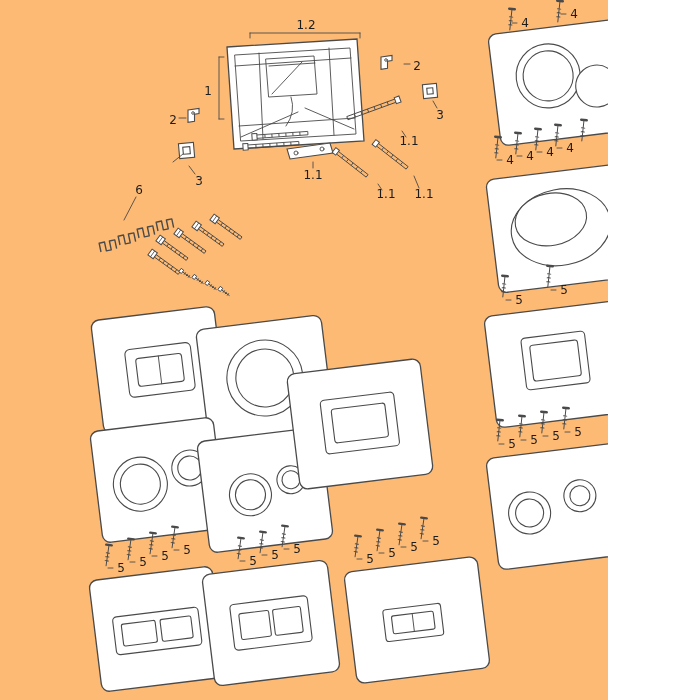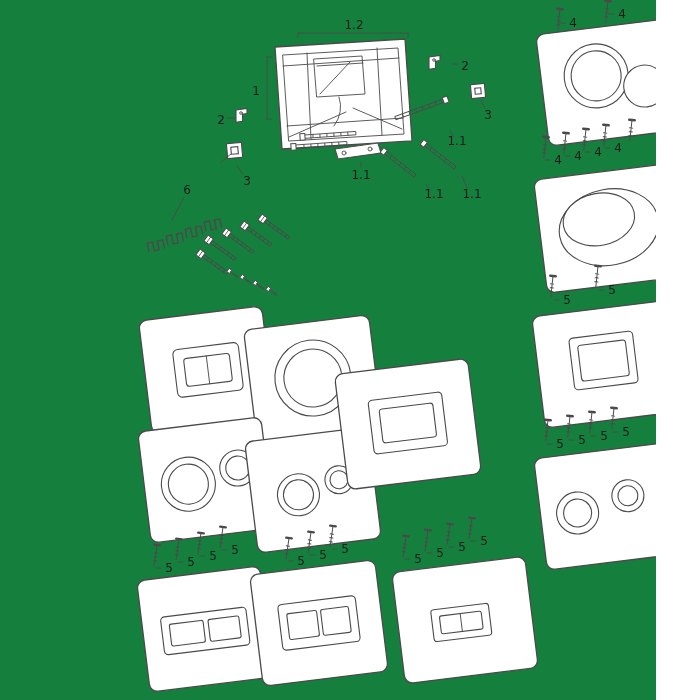--- a/index.html
+++ b/index.html
@@ -1,17 +1,17 @@
 <!DOCTYPE html>
 <html><head>
 <meta charset="utf-8">
 <style>
   html,body{margin:0;padding:0;background:#ffffff;}
-  .canvas{position:relative;width:608px;height:700px;background:#15803d;overflow:hidden;
-          font-family:"DejaVu Sans",sans-serif;padding-left:48px;}
+  .canvas{position:relative;width:608px;height:700px;background:#fdba74;overflow:hidden;
+          font-family:"DejaVu Sans",sans-serif;}
   svg{display:block;}
   .plate{fill:#ffffff;stroke:#4a4a4a;stroke-width:1.3;}
   .btn{fill:#ffffff;stroke:#4a4a4a;stroke-width:1.1;}
   .ln{fill:none;stroke:#4a4a4a;stroke-width:1.1;stroke-linecap:round;stroke-linejoin:round;}
   .thin{stroke-width:0.9;}
   text.lbl{font:12px "DejaVu Sans",sans-serif;fill:#1c1c1c;text-anchor:middle;}
 </style>
 </head>
 <body>
 

